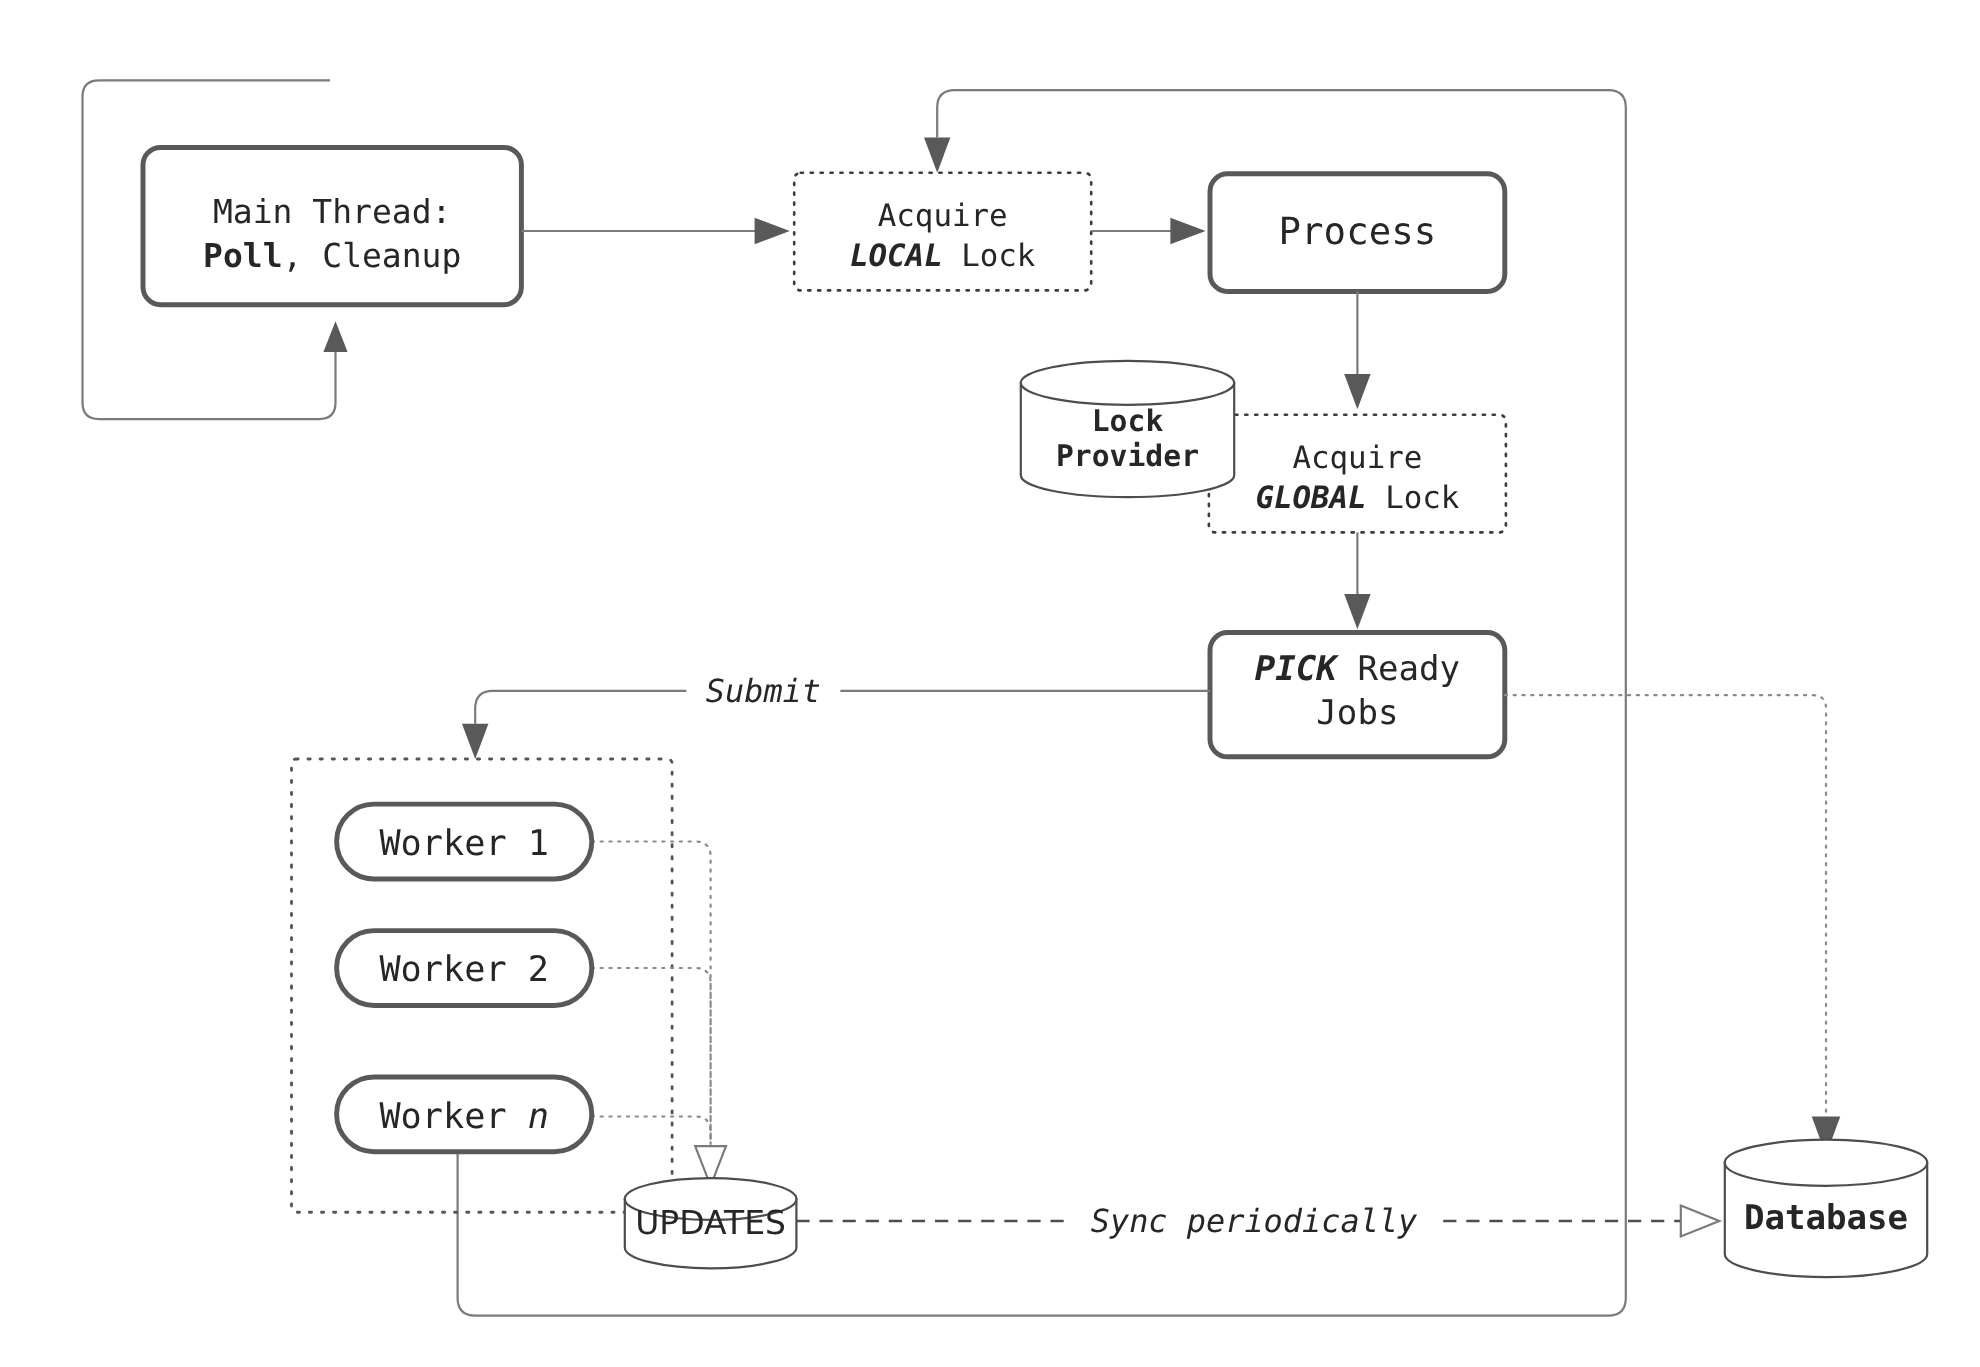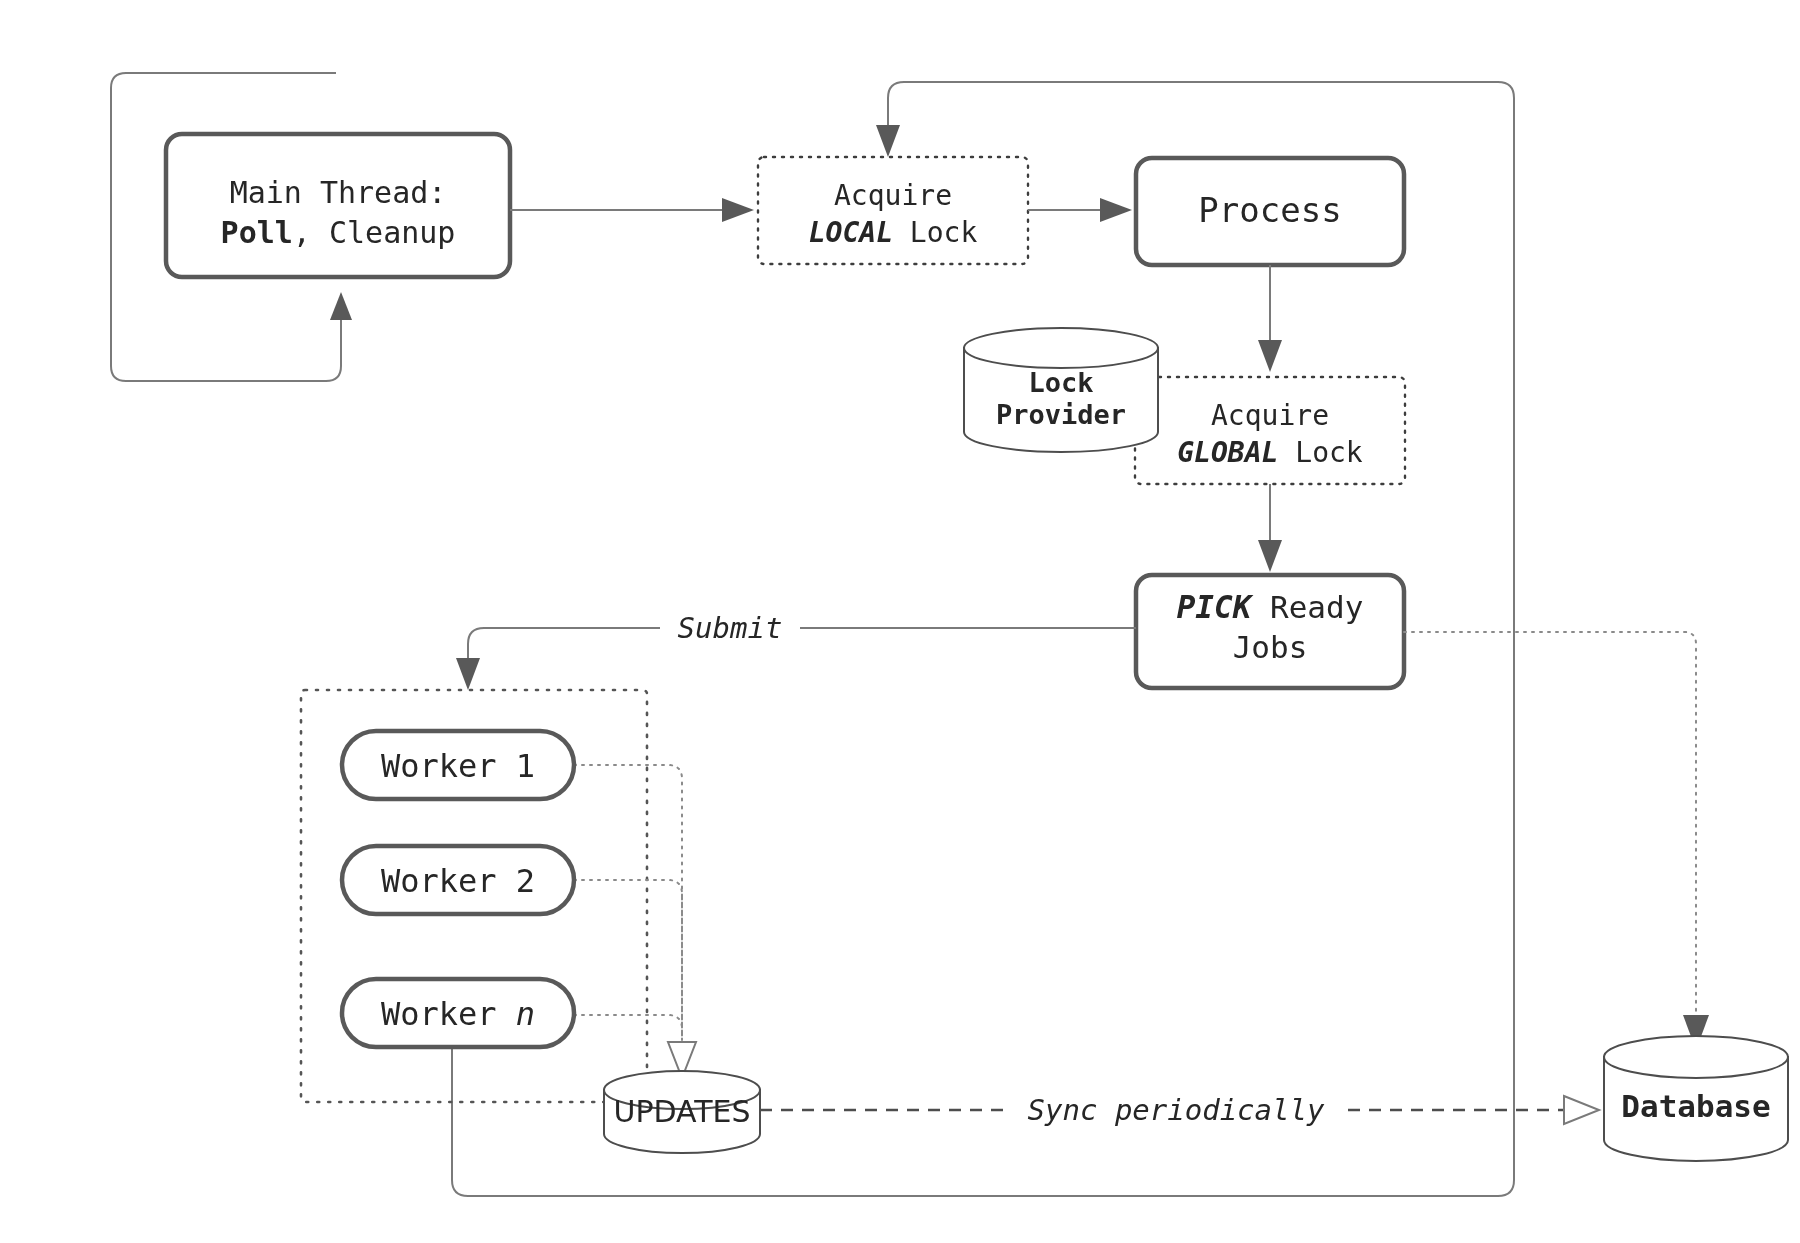--- a/index.html
+++ b/index.html
@@ -10,21 +10,20 @@
   body {
     width: 1800px;
     height: 1243px;
     font-family: "DejaVu Sans Mono", monospace;
     overflow: hidden;
   }
   #diagram-root {
     position: relative;
     width: 1744px;
     height: 1243px;
-    margin-left: 36px;
   }
   svg.canvas {
     position: absolute;
     top: 0;
     left: 0;
     width: 1800px;
     height: 1243px;
   }
   text {
     font-family: "DejaVu Sans Mono", monospace;

